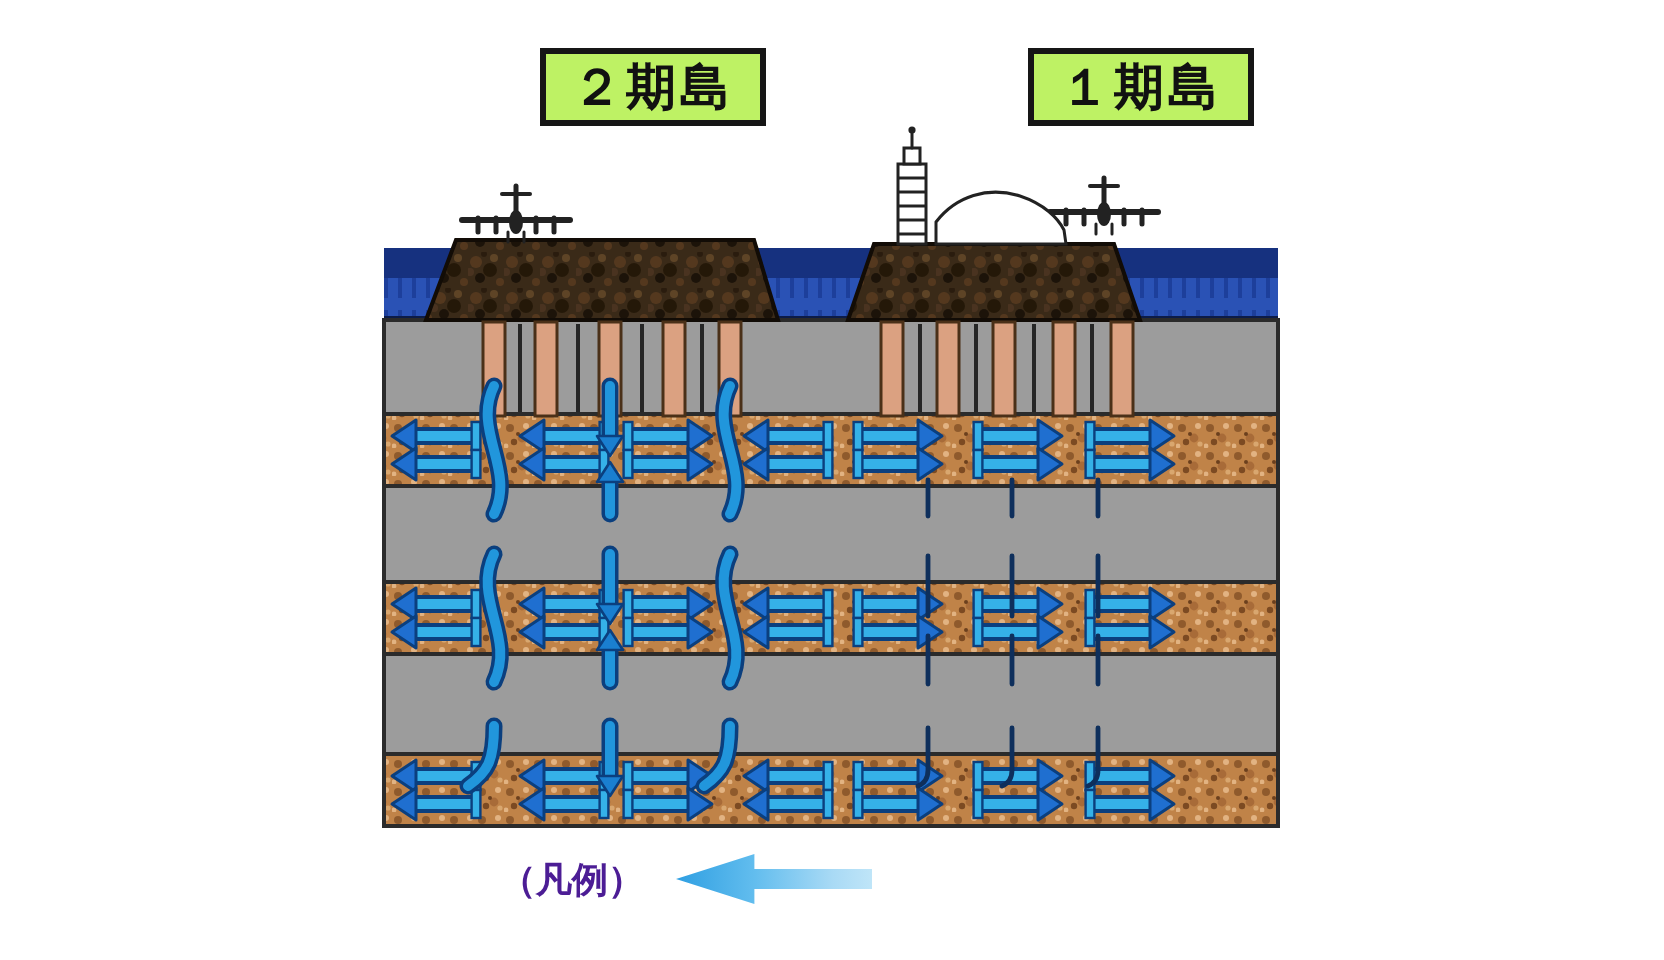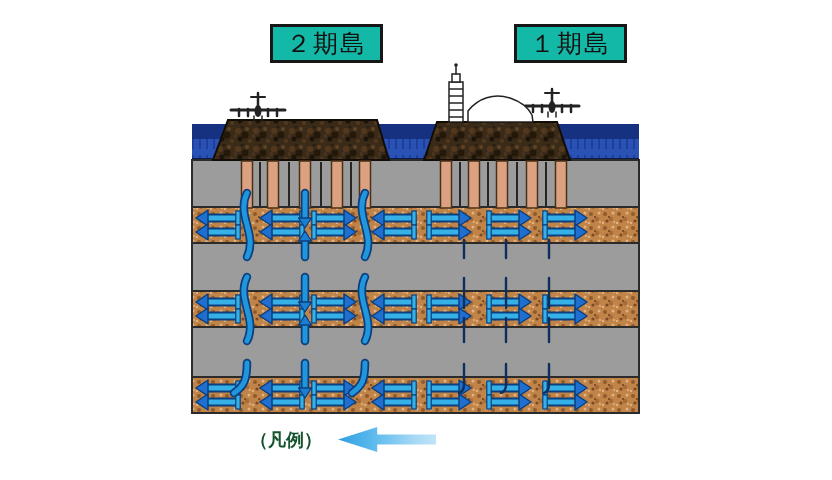--- a/index.html
+++ b/index.html
@@ -1,25 +1,25 @@
 <!DOCTYPE html>
 <html><head>
 <meta charset="utf-8">
 <style>
   html,body{margin:0;padding:0;background:#fff;}
   .stage{position:relative;width:832px;height:480px;background:#ffffff;overflow:hidden;
          font-family:"Liberation Sans","DejaVu Sans",sans-serif;}
   .stage svg{position:absolute;left:0;top:0;}
   .label-box{position:absolute;display:flex;align-items:center;justify-content:center;
-    background:#14b8a6;border:3px solid #161616;font-weight:normal;font-size:25px;color:#111;
+    background:#bef264;border:3px solid #161616;font-weight:bold;font-size:25px;color:#111;
     letter-spacing:2px;box-sizing:border-box;}
   #box2{left:270px;top:24px;width:113px;height:39px;}
   #box1{left:514px;top:24px;width:113px;height:39px;}
   .legend{position:absolute;left:250px;top:427px;display:flex;align-items:center;gap:16px;
-    font-size:18px;font-weight:bold;color:#14532d;}
+    font-size:18px;font-weight:bold;color:#4c1d95;}
   .legend-arrow{display:block;width:98px;height:25px;
     background:linear-gradient(90deg,#2f9fe2 0%,#62bdee 40%,#a9daf5 80%,#bfe5f8 100%);
     clip-path:polygon(0 50%,40% 0%,40% 30%,100% 30%,100% 70%,40% 70%,40% 100%);}
 </style>
 </head>
 <body>
 
 <div class="stage">
   <svg id="scene" width="832" height="480" viewBox="0 0 832 480">
       <defs>

